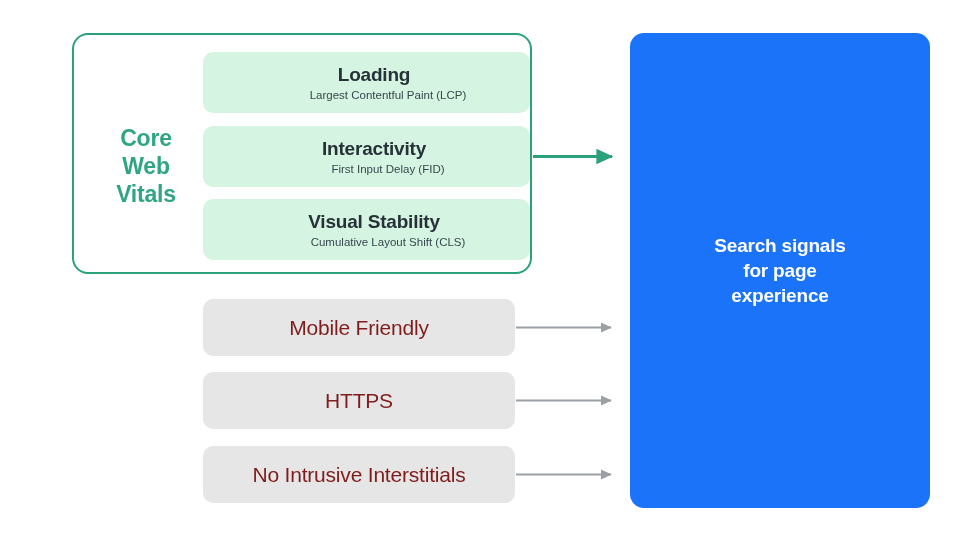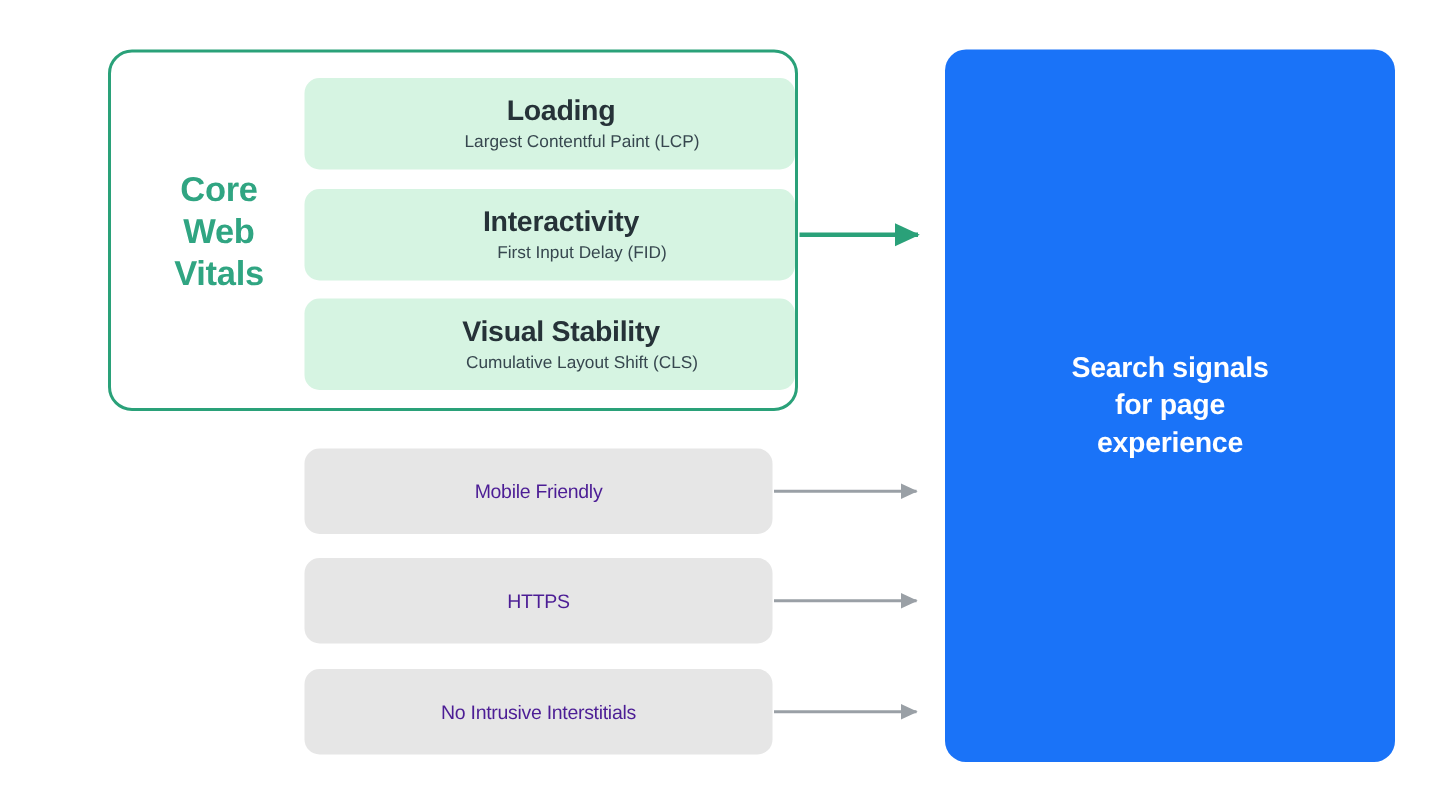--- a/index.html
+++ b/index.html
@@ -88,22 +88,22 @@
     background: #e6e6e6;
     border-radius: 10px;
     display: flex;
     align-items: center;
     justify-content: center;
   }
   #gray-0 { top: 299px; }
   #gray-1 { top: 372px; }
   #gray-2 { top: 446px; }
   .gray-label {
-    color: #4c1d95;
-    font-size: 13px;
+    color: #7f1d1d;
+    font-size: 21px;
     font-weight: normal;
     letter-spacing: -0.2px;
   }
 
   
   .blue-box {
     position: absolute;
     left: 630px;
     top: 33px;
     width: 300px;
@@ -134,21 +134,21 @@
     pointer-events: none;
   }
 </style>
 </head>
 <body>
 
 <div id="diagram">
 
   <div class="cwv-container"></div>
 
-  <div class="cwv-label" style="white-space: pre-line;">Core
+  <div class="cwv-label" style="white-space: pre-line; margin-top: 12px;">Core
 Web
 Vitals</div>
 
   <div class="vital-card" id="vital-0">
     <div class="vital-title">Loading</div>
     <div class="vital-sub">Largest Contentful Paint (LCP)</div>
   </div>
 
   <div class="vital-card" id="vital-2">
     <div class="vital-title">Visual Stability</div>

